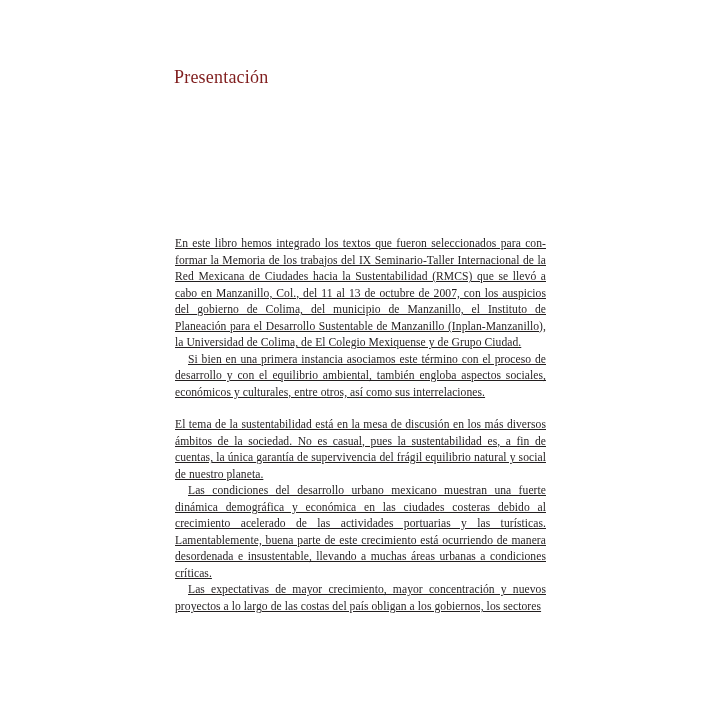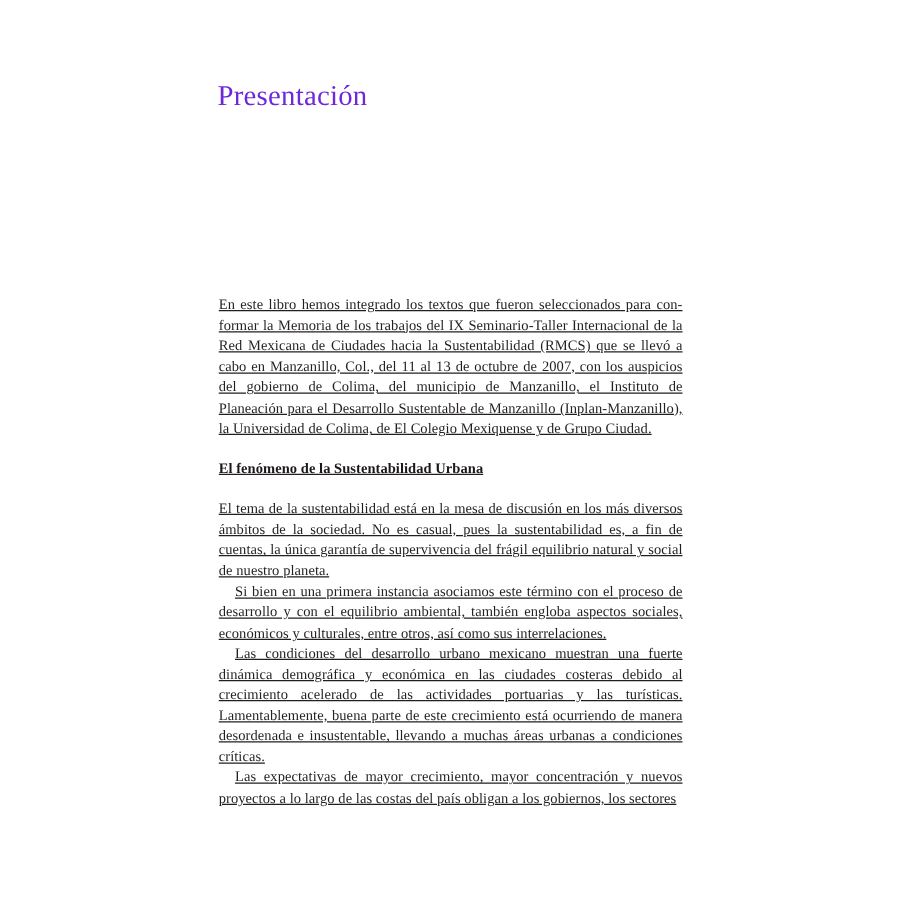--- a/index.html
+++ b/index.html
@@ -22,25 +22,25 @@
     width: 720px;
     height: 720px;
     background: #ffffff;
   }
 
   
   .chapter-title {
     position: absolute;
     left: 174px;
     top: 62px;
-    font-size: 23px;
+    font-size: 18px;
     line-height: 30px;
     font-weight: normal;
     letter-spacing: 0.2px;
-    color: #6d28d9;
+    color: #7f1d1d;
     margin: 0;
     white-space: nowrap;
   }
 
   
   .text-column {
     position: absolute;
     left: 175px;
     top: 236px;
     width: 371px;
@@ -80,24 +80,23 @@
 <body>
 
 <div class="page">
 
   <h1 class="chapter-title">Presentación</h1>
 
   <div class="text-column">
 
     <p class="body-par">En este libro hemos integrado los textos que fueron seleccionados para con-formar la Memoria de los trabajos del IX Seminario-Taller Internacional de la Red Mexicana de Ciudades hacia la Sustentabilidad (RMCS) que se llevó a cabo en Manzanillo, Col., del 11 al 13 de octubre de 2007, con los auspicios del gobierno de Colima, del municipio de Manzanillo, el Instituto de Planeación para el Desarrollo Sustentable de Manzanillo (Inplan-Manzanillo), la Universidad de Colima, de El Colegio Mexiquense y de Grupo Ciudad.</p>
 
-    <p class="section-subhead gap-before-subhead">El fenómeno de la Sustentabilidad Urbana</p>
+
+    <p class="body-par indented">Si bien en una primera instancia asociamos este término con el proceso de desarrollo y con el equilibrio ambiental, también engloba aspectos sociales, económicos y culturales, entre otros, así como sus interrelaciones.</p>
 
     <p class="body-par gap-after-subhead">El tema de la sustentabilidad está en la mesa de discusión en los más diversos ámbitos de la sociedad. No es casual, pues la sustentabilidad es, a fin de cuentas, la única garantía de supervivencia del frágil equilibrio natural y social de nuestro planeta.</p>
-
-    <p class="body-par indented">Si bien en una primera instancia asociamos este término con el proceso de desarrollo y con el equilibrio ambiental, también engloba aspectos sociales, económicos y culturales, entre otros, así como sus interrelaciones.</p>
 
     <p class="body-par indented">Las condiciones del desarrollo urbano mexicano muestran una fuerte dinámica demográfica y económica en las ciudades costeras debido al crecimiento acelerado de las actividades portuarias y las turísticas. Lamentablemente, buena parte de este crecimiento está ocurriendo de manera desordenada e insustentable, llevando a muchas áreas urbanas a condiciones críticas.</p>
 
     <p class="body-par indented">Las expectativas de mayor crecimiento, mayor concentración y nuevos proyectos a lo largo de las costas del país obligan a los gobiernos, los sectores</p>
 
   </div>
 </div>
 
 </body></html>

